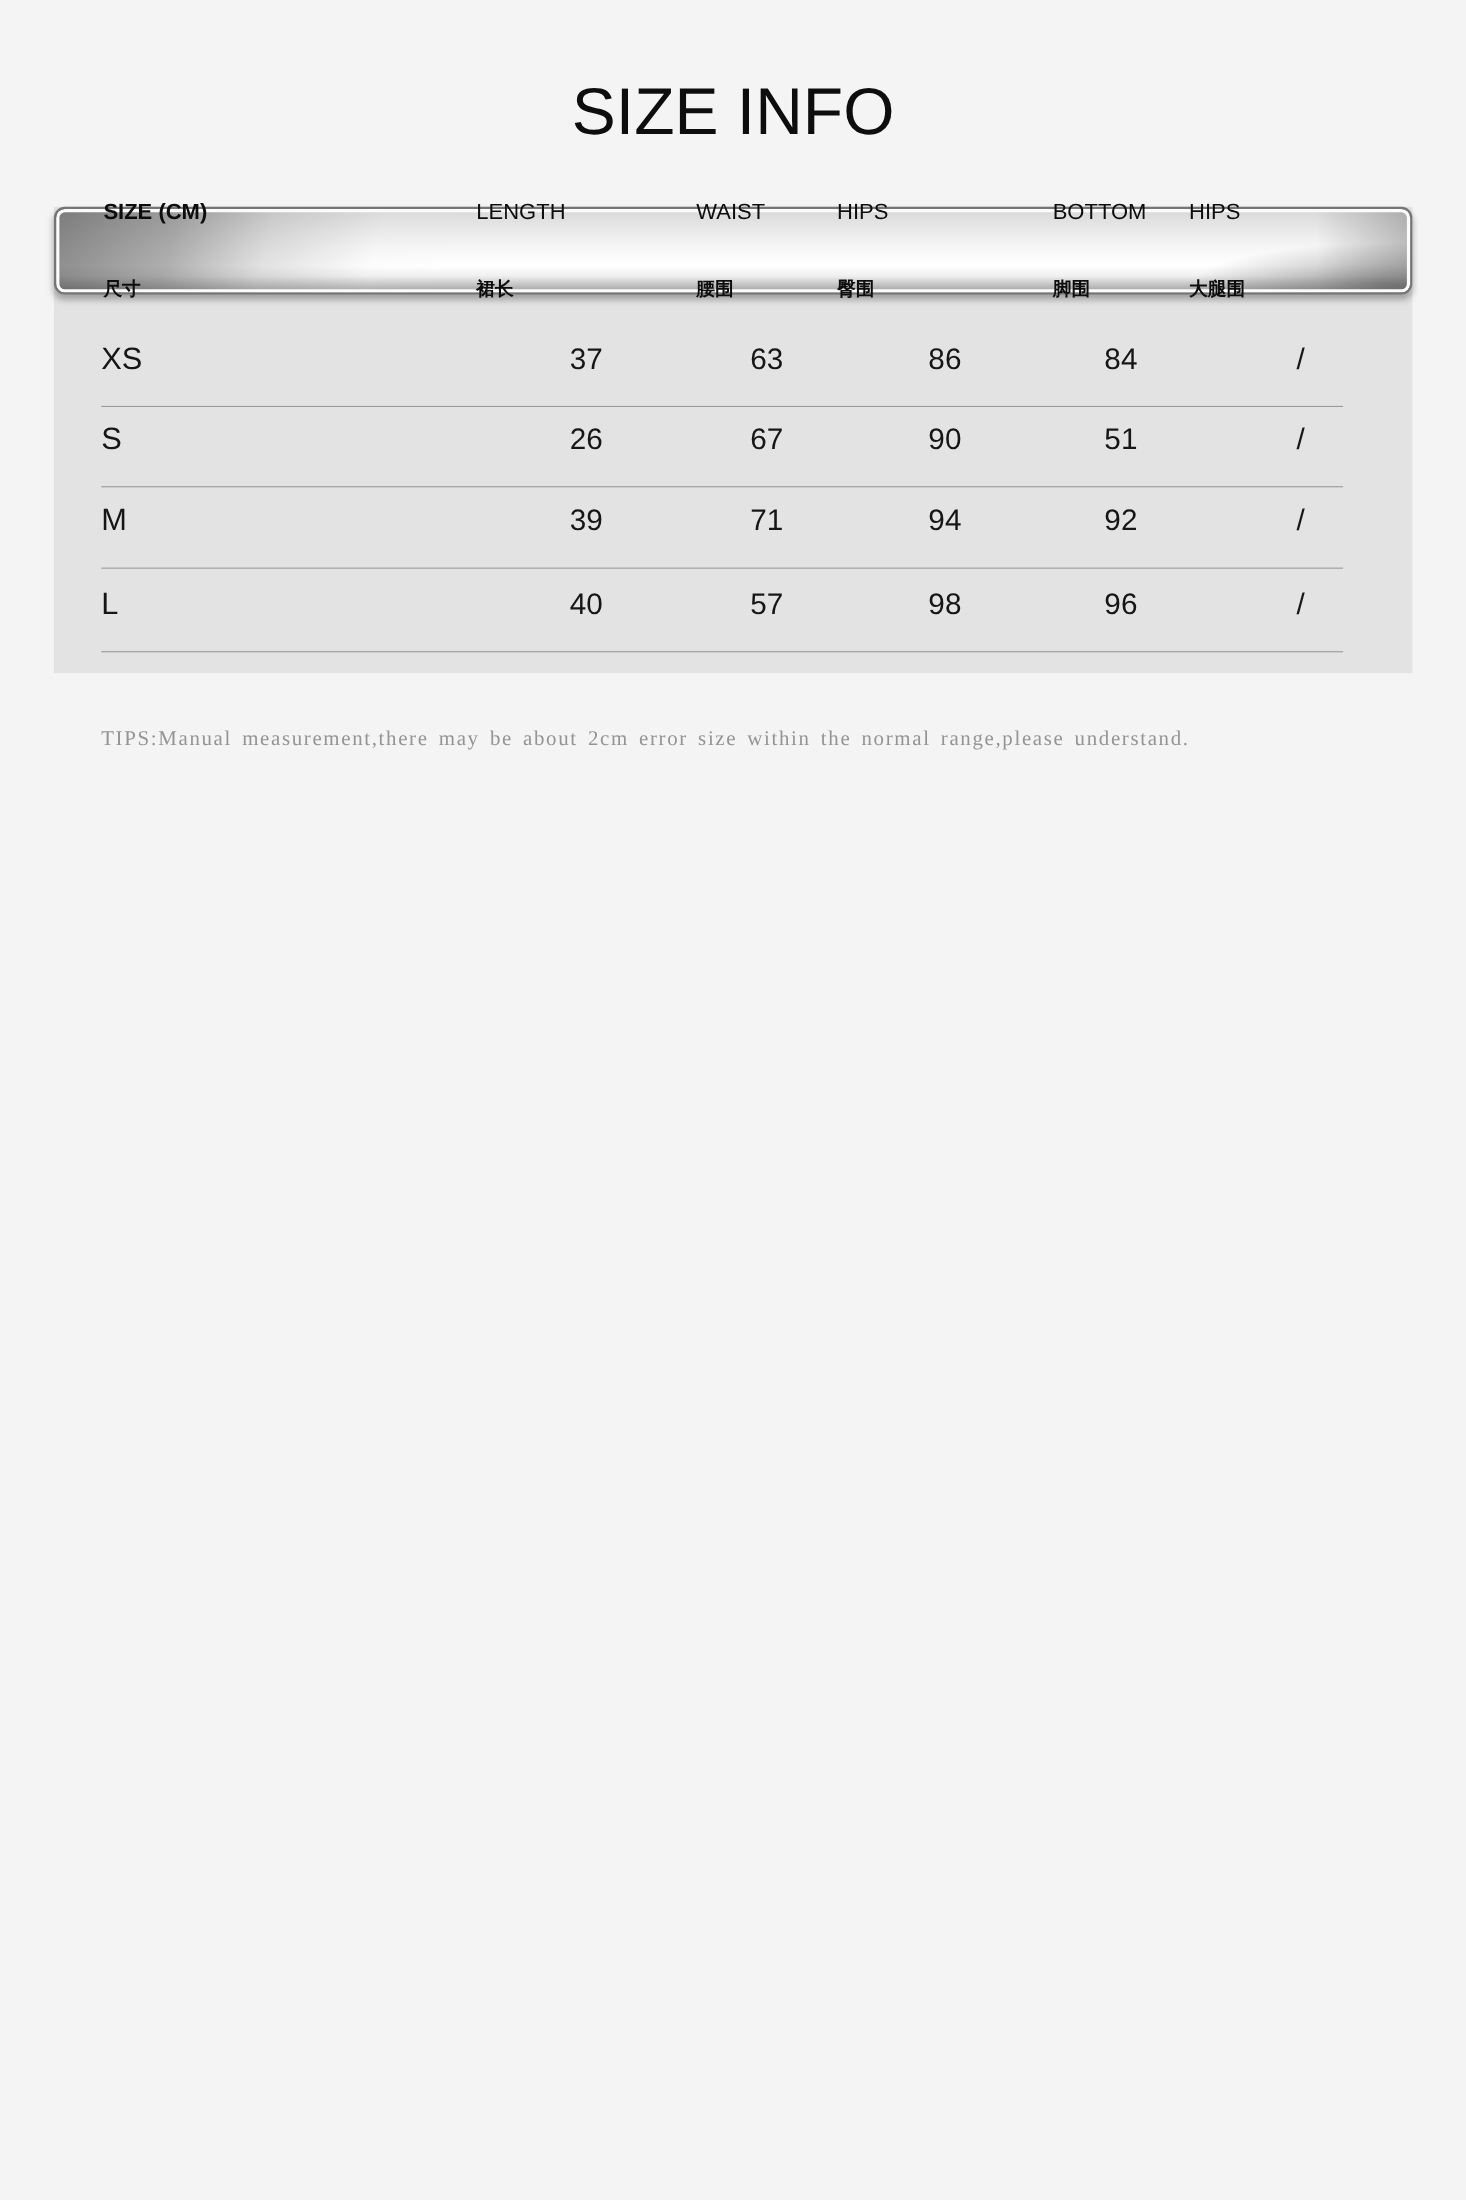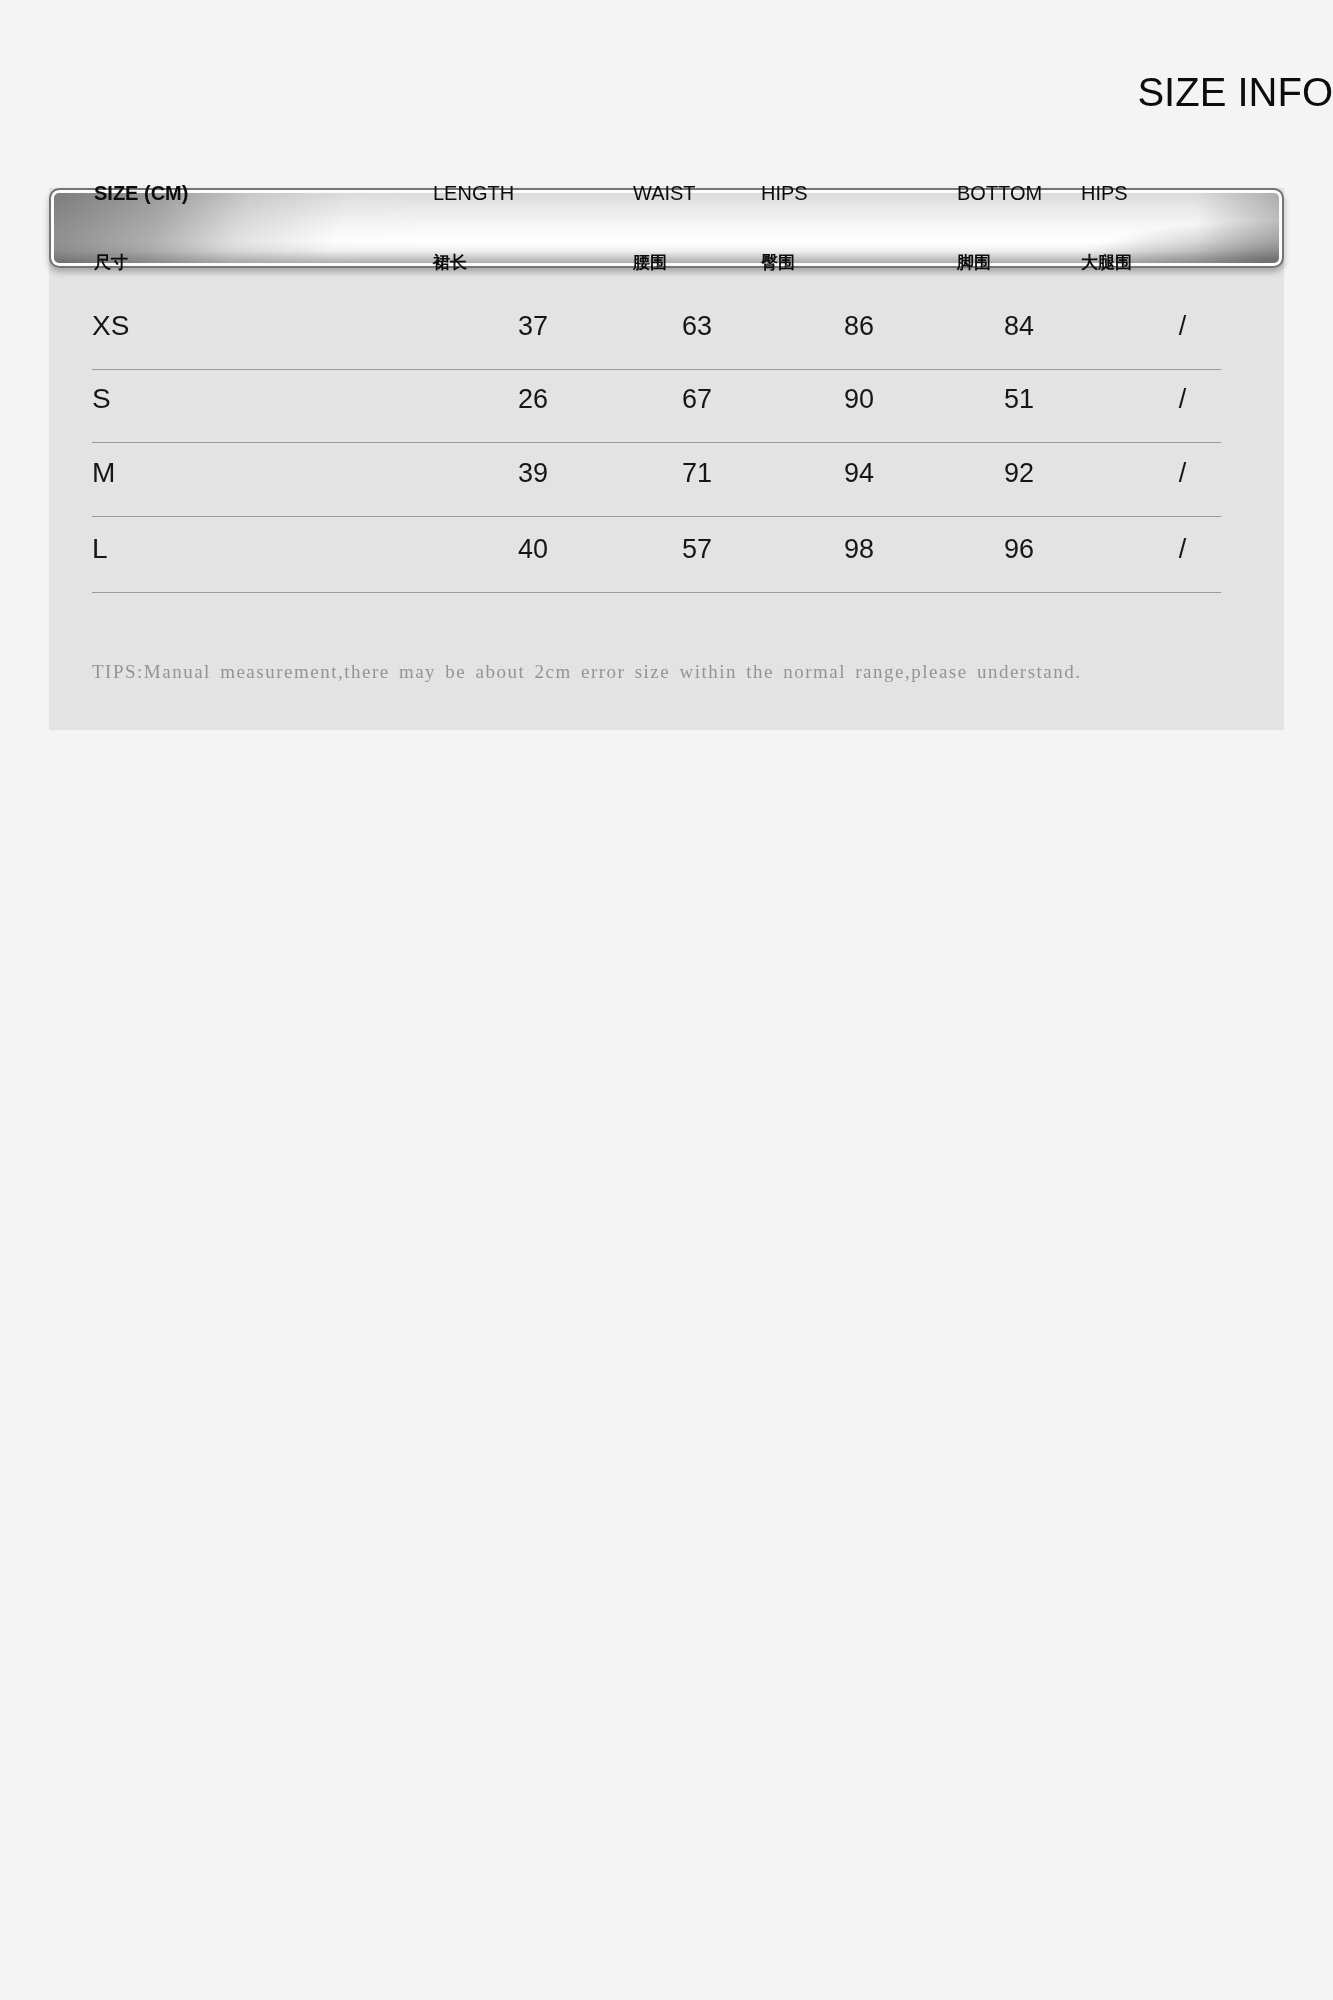--- a/index.html
+++ b/index.html
@@ -4,26 +4,26 @@
 <style>
   html,body { margin:0; padding:0; background:#f4f4f5; }
   .page {
     position:relative; width:1333px; height:2000px;
     background:#f4f4f5; overflow:hidden;
     font-family:"Liberation Sans", sans-serif;
     color:#111;
   }
   .title {
     position:absolute; top:72px; left:0; width:100%;
-    text-align:right; font-size:40px; line-height:1;
+    text-align:center; font-size:60px; line-height:1;
     font-weight:400; color:#0d0d0d; letter-spacing:0;
   }
   .panel {
     position:absolute; left:49px; top:188px;
-    width:1235px; height:542px;
+    width:1235px; height:424px;
     background:#e3e3e4;
   }
   
   .bar {
     position:absolute; top:0; left:0; width:1235px; height:80px;
     box-sizing:border-box;
     border:2px solid #757575; border-radius:10px;
     background:
       linear-gradient(104deg, rgba(60,60,60,.60) 0%, rgba(95,95,95,.50) 9%,
         rgba(150,150,150,.28) 16%, rgba(230,230,230,.08) 24%, rgba(255,255,255,0) 30%),

